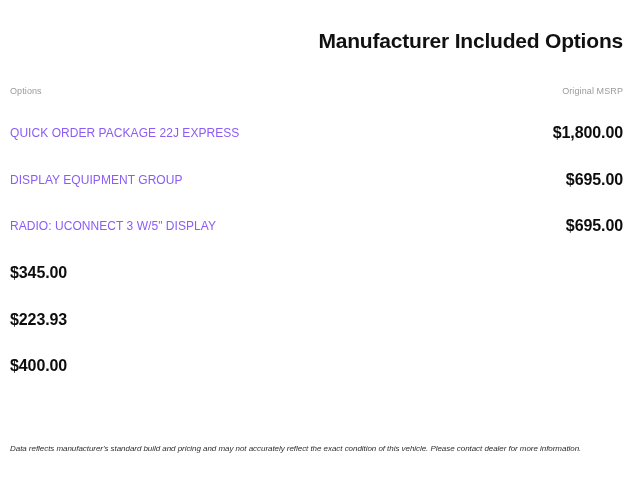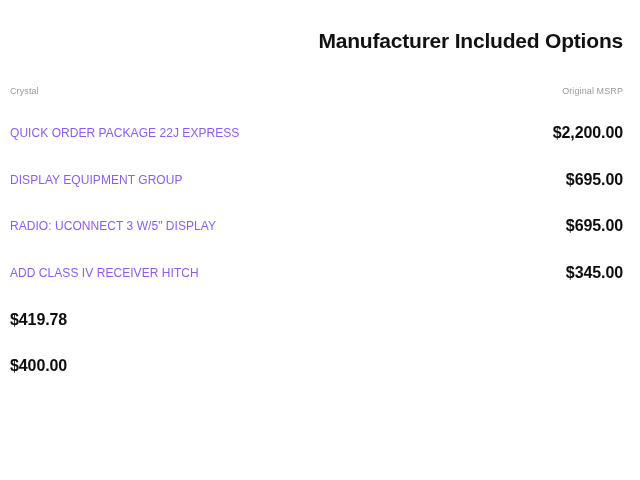--- a/index.html
+++ b/index.html
@@ -86,43 +86,43 @@
   }
 </style>
 </head>
 <body>
 
 <div class="page">
 
   <div class="page-title">Manufacturer Included Options</div>
 
   <div class="table-head">
-    <div class="th th-upgrade">Crystal</div>
+    <div class="th th-upgrade">Options</div>
     <div class="th th-msrp">Original MSRP</div>
   </div>
 
   <div class="rows">
       <div class="row">
         <div class="row-label">QUICK ORDER PACKAGE 22J EXPRESS</div>
-        <div class="row-price">$2,200.00</div>
+        <div class="row-price">$1,800.00</div>
       </div>
       <div class="row">
         <div class="row-label">DISPLAY EQUIPMENT GROUP</div>
         <div class="row-price">$695.00</div>
       </div>
       <div class="row">
         <div class="row-label">RADIO: UCONNECT 3 W/5" DISPLAY</div>
         <div class="row-price">$695.00</div>
       </div>
       <div class="row">
-        <div class="row-label">ADD CLASS IV RECEIVER HITCH</div>
         <div class="row-price">$345.00</div>
       </div>
       <div class="row">
-        <div class="row-price">$419.78</div>
+        <div class="row-price">$223.93</div>
       </div>
       <div class="row">
         <div class="row-price">$400.00</div>
       </div>
     </div>
 
+  <div class="disclaimer">Data reflects manufacturer's standard build and pricing and may not accurately reflect the exact condition of this vehicle. Please contact dealer for more information.</div>
 
 </div>
 
 </body></html>

